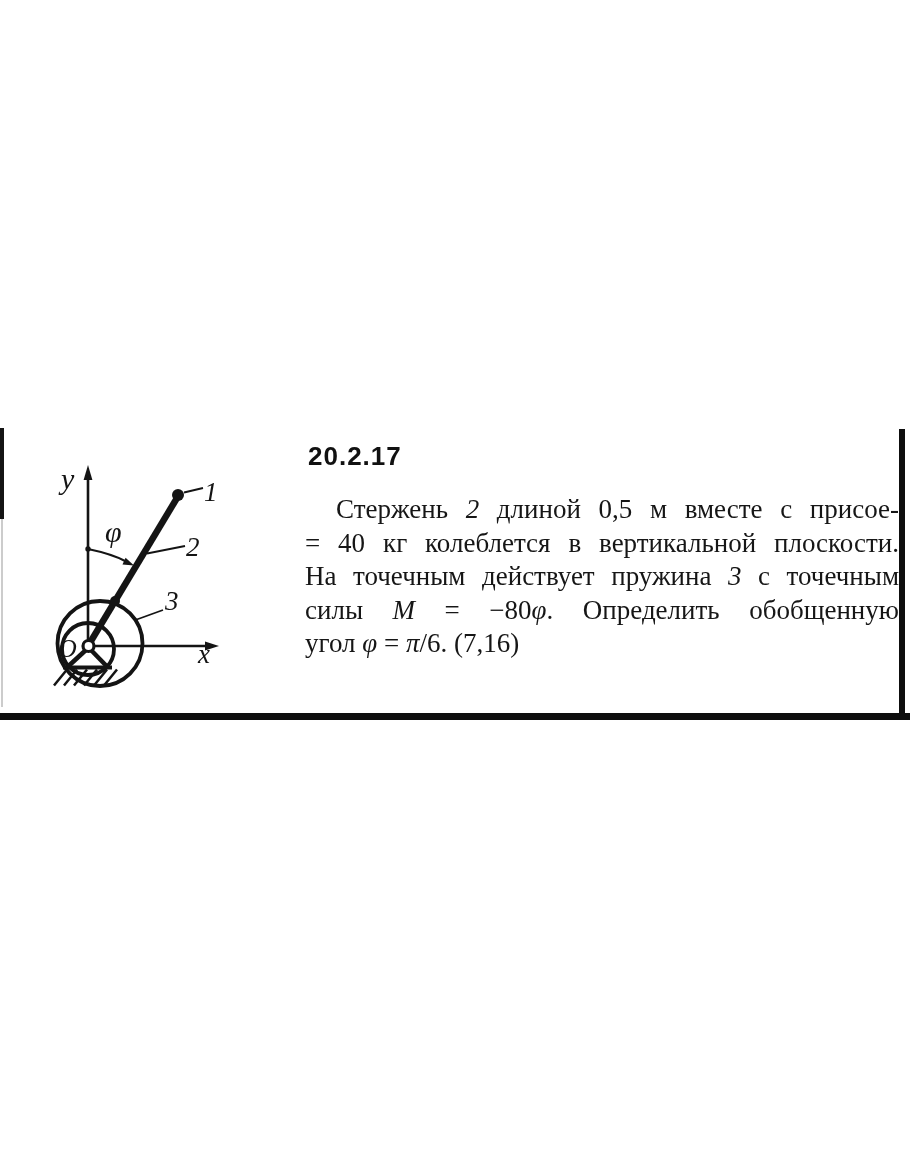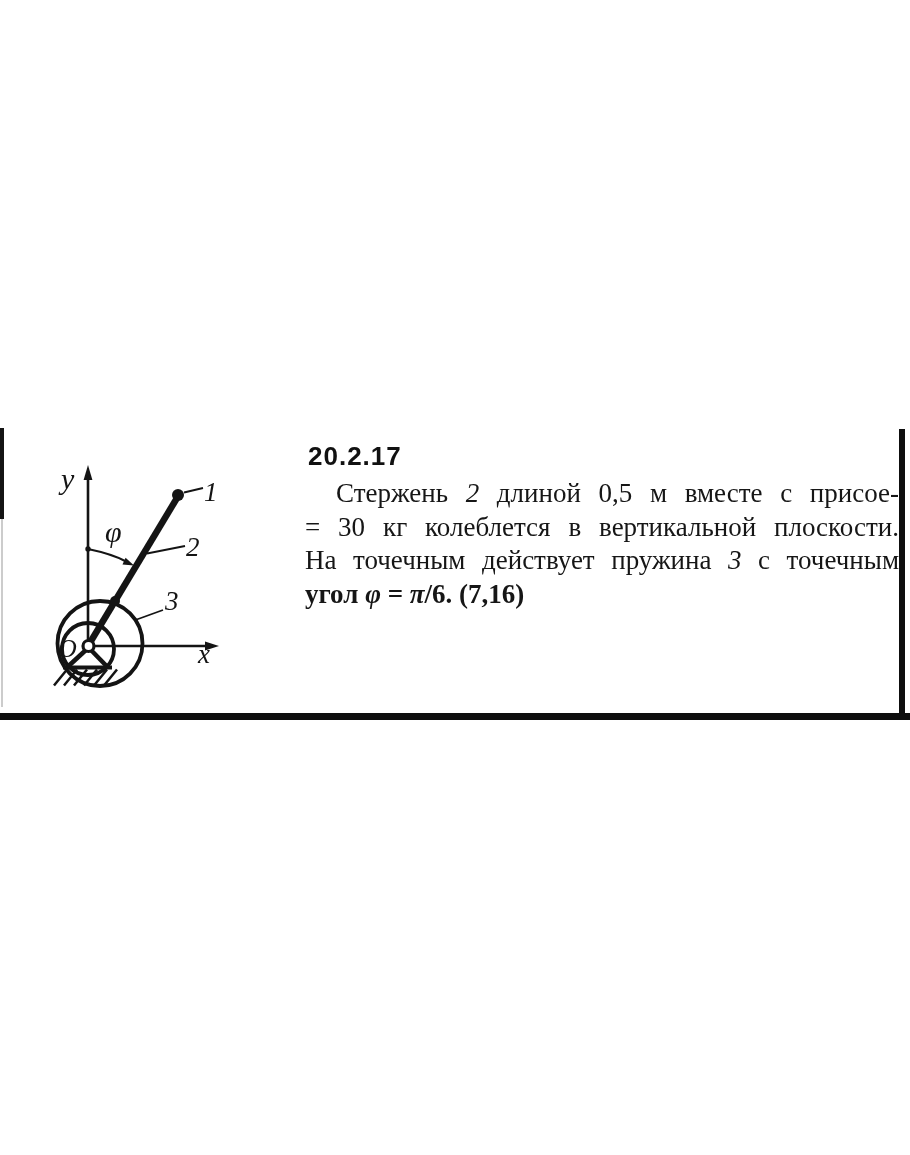--- a/index.html
+++ b/index.html
@@ -23,44 +23,45 @@
     position: absolute; left: 308px; top: 441px;
     font-family: "Liberation Sans", sans-serif;
     font-size: 26px; font-weight: 700; letter-spacing: 1px;
     color: #111111;
   }
   .ptext {
     position: absolute; left: 305px; top: 477px; width: 594px;
     font-size: 27px; line-height: 33.5px;
   }
   .tline { text-align: justify; text-align-last: justify; height: 33.5px; box-sizing: border-box; }
-  .tline.first { padding-left: 31px; }
-  .tline.last { text-align-last: left; font-weight: bold; }
+  .tline.first { padding-left: 31px; margin-top: 16px; }
+  .tline.last { text-align-last: left; }
   .it { font-style: italic; }
   sub.sb { font-size: 17px; font-style: normal; }
 
   .fig { position: absolute; left: 40px; top: 452px; width: 205px; height: 252px; }
   .fig text { font-family: "Liberation Serif", "DejaVu Serif", serif; fill: #141414; }
 </style>
 </head>
 <body>
 
 <div id="sheet">
 
   <div class="rule-bottom"></div>
   <div class="rule-right"></div>
   <div class="rule-left"></div>
   <div class="rule-left-faint"></div>
 
   <div class="ptitle">20.2.17</div>
 
   <div class="ptext">
       <div class="tline first"><span>Стержень </span><span class="it">2</span><span> длиной 0,5 м вместе с присое-</span></div>
-      <div class="tline"><span>= 30 кг колеблется в вертикальной плоскости.</span></div>
+      <div class="tline"><span>= 40 кг колеблется в вертикальной плоскости.</span></div>
       <div class="tline"><span>На точечным действует пружина </span><span class="it">3</span><span> с точечным</span></div>
+      <div class="tline"><span>силы </span><span class="it">M</span><span> = −80</span><span class="it">φ</span><span>. Определить обобщенную</span></div>
       <div class="tline last"><span>угол </span><span class="it">φ</span><span> = </span><span class="it">π</span><span>/6. (7,16)</span></div>
     </div>
 
   <svg class="fig" viewBox="40 452 205 252">
 
     <circle cx="100" cy="643.5" r="42.5" fill="none" stroke="#141414" stroke-width="3.8"></circle>
     <circle cx="88" cy="649" r="26" fill="none" stroke="#141414" stroke-width="3.8"></circle>
 
     <line x1="88" y1="648" x2="88" y2="477" stroke="#141414" stroke-width="2.6"></line>
     <polygon points="88,465 83.6,480 92.4,480" fill="#141414"></polygon>

